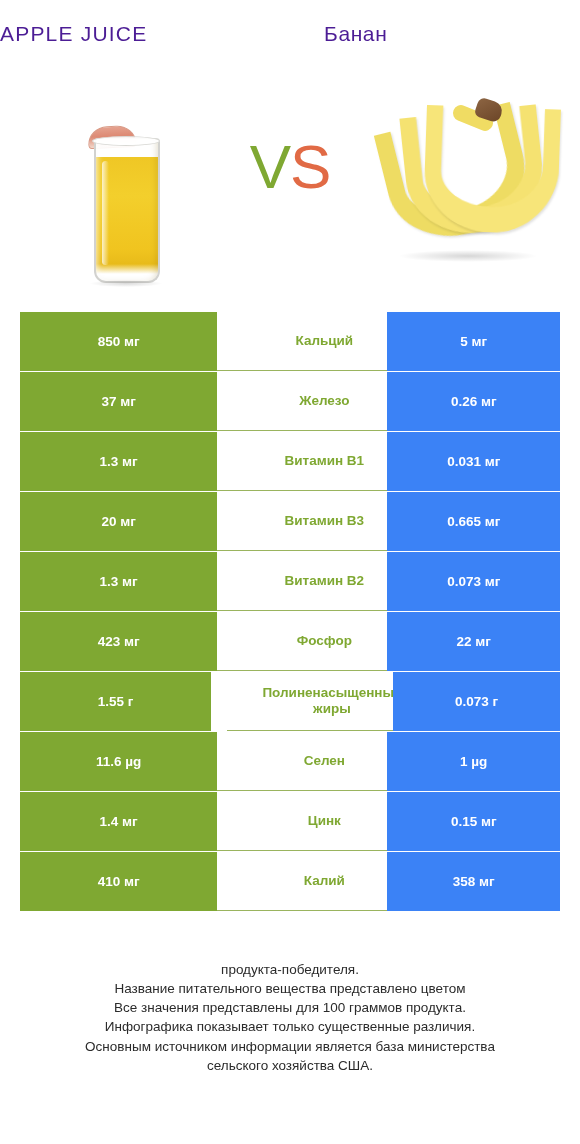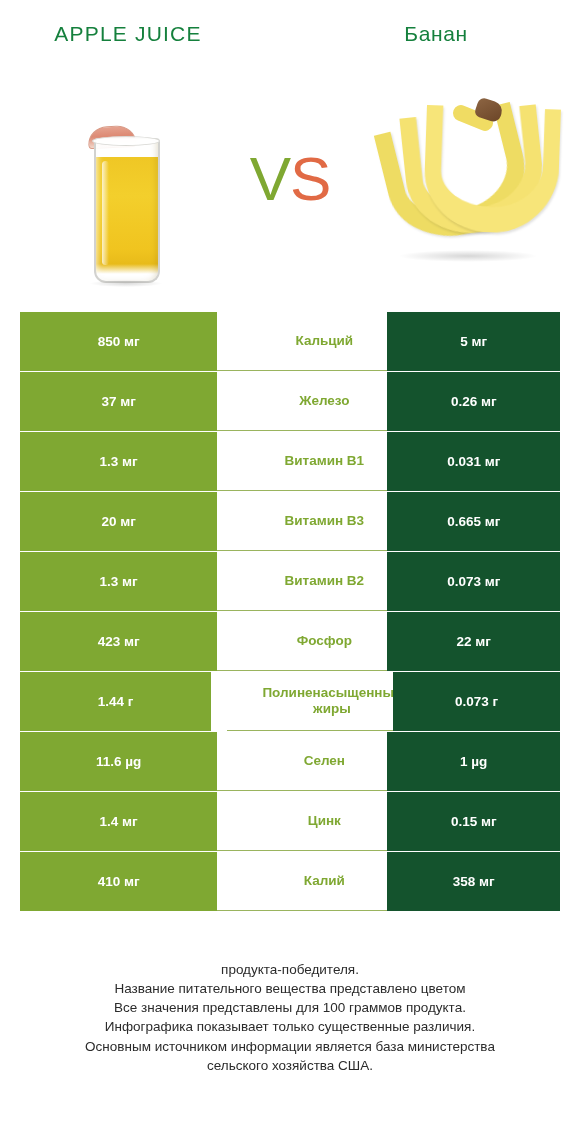--- a/index.html
+++ b/index.html
@@ -22,40 +22,39 @@
     width: 580px;
     height: 300px;
   }
   .title {
     position: absolute;
     top: 22px;
     font-family: "Liberation Sans", sans-serif;
     font-size: 21px;
     font-weight: 300;
     letter-spacing: 1.2px;
-    color: #15803d;
-    text-align: center;
+    color: #4c1d95;
     white-space: nowrap;
   }
   .title-left {
     left: 0;
     width: 256px;
   }
   .title-right {
-    left: 308px;
+    left: 324px;
     width: 256px;
     font-weight: 400;
     letter-spacing: 0.6px;
   }
 
   .vs {
     position: absolute;
     left: 0;
     right: 0;
-    top: 148px;
+    top: 136px;
     text-align: center;
     font-size: 62px;
     font-weight: 400;
     letter-spacing: -1px;
     line-height: 1;
     user-select: none;
   }
   .vs .v { color: #7FA832; }
   .vs .s { color: #E16A45; }
 
@@ -214,21 +213,21 @@
     color: #7FA832;
     border-bottom: 1px solid #9ab45e;
     white-space: nowrap;
     overflow: hidden;
     padding-left: 44px;
   }
   .cell-mid.two-line { white-space: normal; margin-left: 16px; }
   .row:first-child .cell-mid { border-top: 0; }
   .cell-right {
     width: 182px;
-    background: #14532d;
+    background: #3b82f6;
     color: #ffffff;
   }
 
   
   .footer {
     position: absolute;
     left: 0;
     top: 960px;
     width: 580px;
     text-align: center;
@@ -301,21 +300,21 @@
     <div class="cell cell-right">0.073 мг</div>
   </div>
 
   <div class="row">
     <div class="cell cell-left">423 мг</div>
     <div class="cell cell-mid">Фосфор</div>
     <div class="cell cell-right">22 мг</div>
   </div>
 
   <div class="row">
-    <div class="cell cell-left">1.44 г</div>
+    <div class="cell cell-left">1.55 г</div>
     <div class="cell cell-mid two-line">Полиненасыщенные жиры</div>
     <div class="cell cell-right">0.073 г</div>
   </div>
 
   <div class="row">
     <div class="cell cell-left">11.6 µg</div>
     <div class="cell cell-mid">Селен</div>
     <div class="cell cell-right">1 µg</div>
   </div>
 

